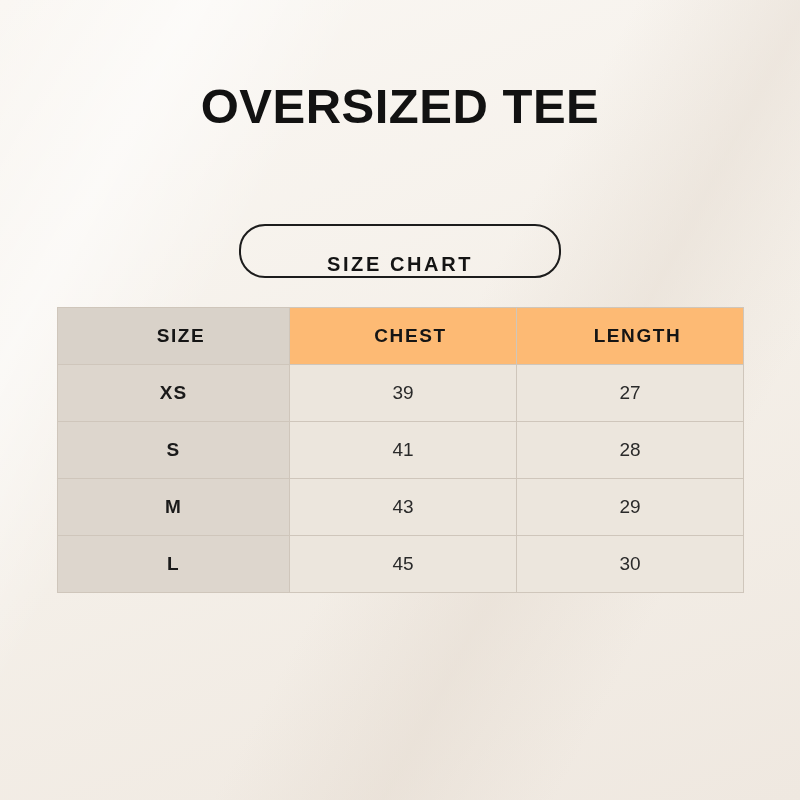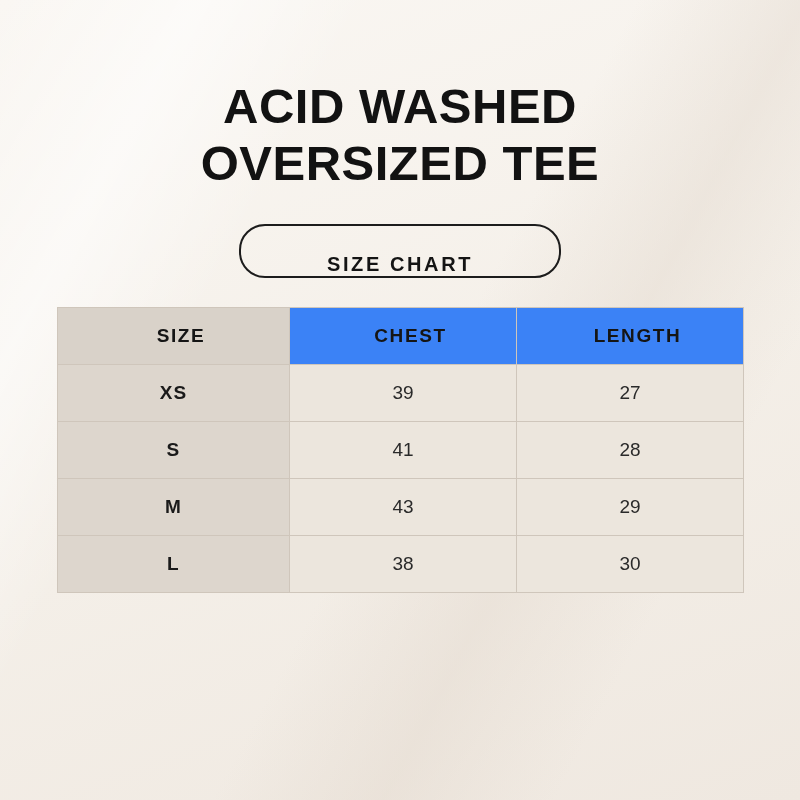--- a/index.html
+++ b/index.html
@@ -99,21 +99,21 @@
     letter-spacing: 1.6px;
     font-size: 17px;
     color: #151515;
     height: 60px;
     padding-left: 16px;
   }
   thead th.h-size {
     background: #d9d2c9;
   }
   thead th.h-measure {
-    background: #3b82f6;
+    background: #fdba74;
   }
   tbody td.cell-size {
     background: #ddd6cd;
     font-weight: 700;
     letter-spacing: 1.2px;
     font-size: 19px;
   }
   tbody td.cell-val {
     background: #ece6dd;
     font-weight: 400;
@@ -129,21 +129,20 @@
     font-weight: 400;
   }
 </style>
 </head>
 <body>
 
 <div class="page">
   <div class="sheen"></div>
 
   <div class="title-block">
-    <h1 class="title-line">ACID WASHED</h1>
     <h1 class="title-line">OVERSIZED TEE</h1>
   </div>
 
   <div class="pill">
     <span class="pill-label">SIZE CHART</span>
   </div>
 
   <div class="table-wrap">
     <table class="size-chart">
       <colgroup>
@@ -169,20 +168,20 @@
           <td class="cell-val">41</td>
           <td class="cell-val">28</td>
         </tr>
         <tr>
           <td class="cell-size">M</td>
           <td class="cell-val">43</td>
           <td class="cell-val">29</td>
         </tr>
         <tr>
           <td class="cell-size">L</td>
-          <td class="cell-val">38</td>
+          <td class="cell-val">45</td>
           <td class="cell-val">30</td>
         </tr>
       </tbody>
     </table>
   </div>
 
 </div>
 
 </body></html>

